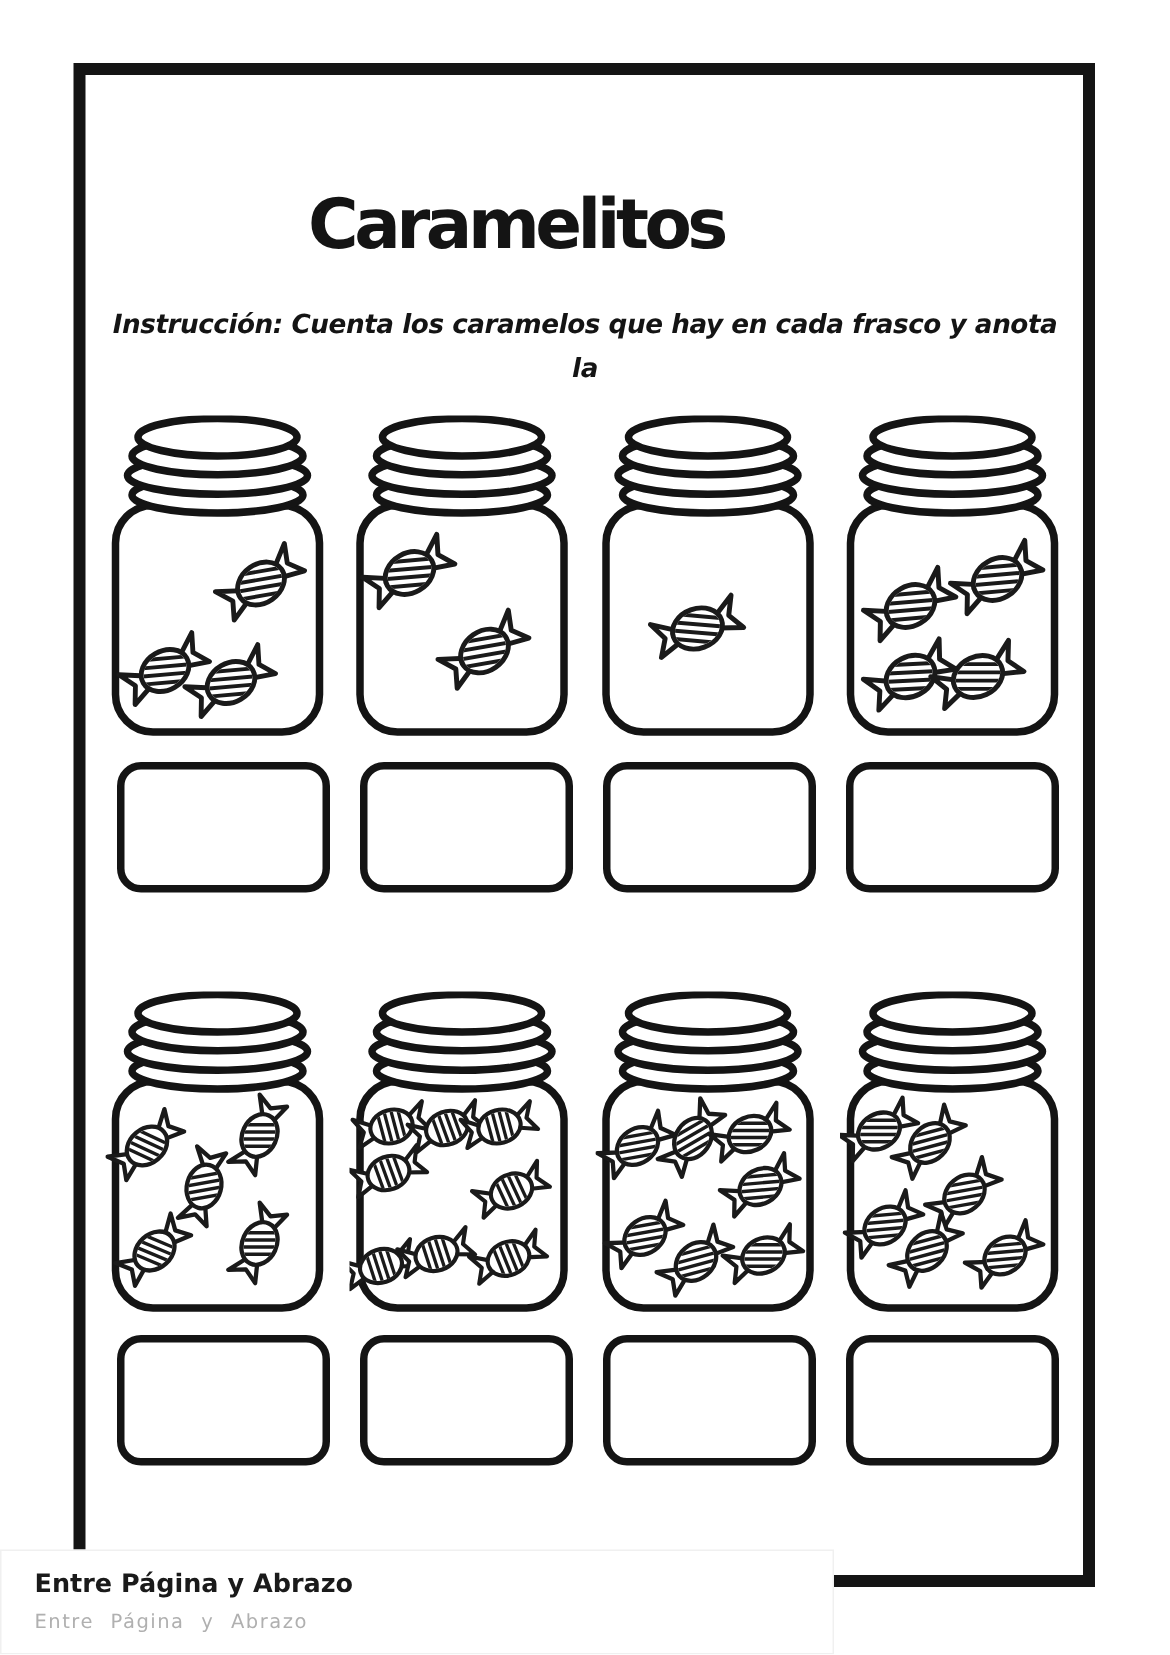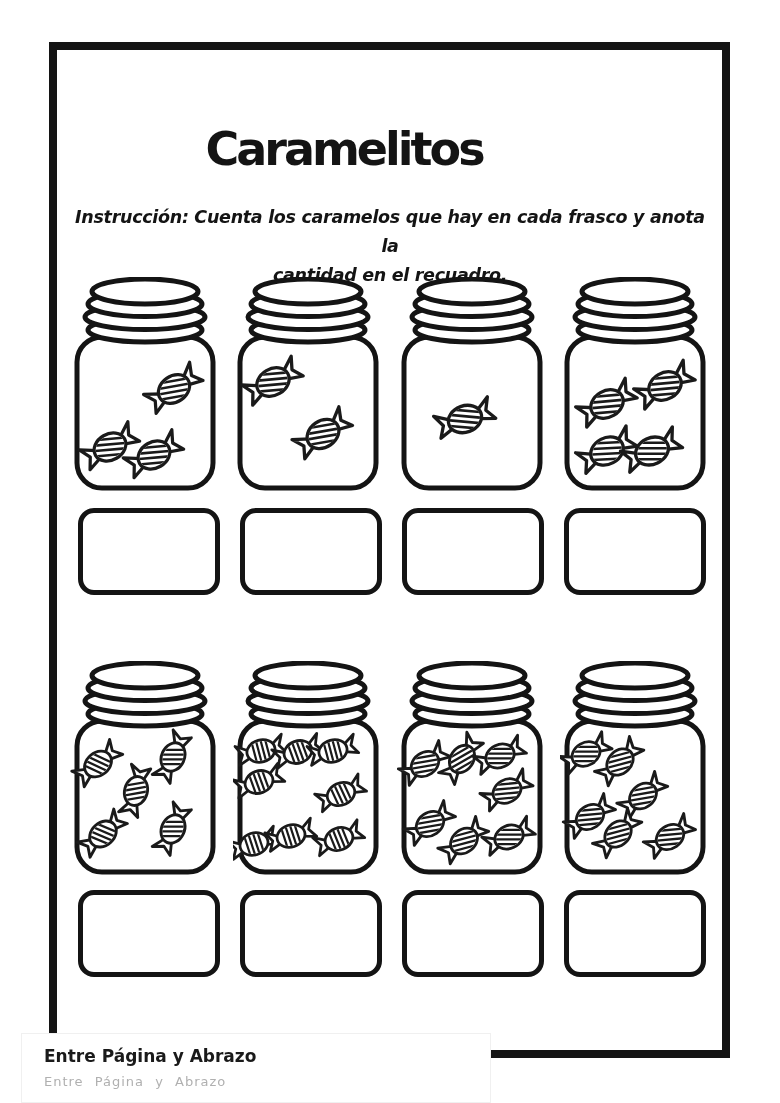--- a/index.html
+++ b/index.html
@@ -30,42 +30,41 @@
   .stripes line{ stroke:#1a1a1a; stroke-width:2.4; }
   .box-row{ position:absolute; left:78px; width:628px; height:87px;
     display:flex; justify-content:space-between; }
   .box-row.r1{ top:508px; } .box-row.r2{ top:890px; }
   .answer-box{
     width:142px; height:87px; box-sizing:border-box;
     border:5px solid #141414; border-radius:16px; background:#ffffff;
     font-size:34px; font-weight:bold; text-align:center; line-height:77px;
   }
   .watermark{
-    position:absolute; left:0; top:1033px; width:470px; height:70px;
-    background:#ffffff; z-index:5; border:1px solid #f0f0f0; box-sizing:border-box;margin-left:21px;
+    position:absolute; left:0; top:1033px; width:556px; height:70px;
+    background:#ffffff; z-index:5; border:1px solid #f0f0f0; box-sizing:border-box;
   }
   .watermark .wm-title{
     position:absolute; left:22px; top:12px; font-size:17px; font-weight:bold; color:#1a1a1a;
   }
   .watermark .wm-sub{
     position:absolute; left:22px; top:40px; font-size:13px; color:#b0b0b0;
     letter-spacing:1px; word-spacing:6px;
   }
 </style>
 </head>
 <body>
 
 <div class="page">
   <div class="frame"></div>
 
   <div class="title">Caramelitos</div>
 
   <div class="instruction">
     <span style="display:block">Instrucción: Cuenta los caramelos que hay en cada frasco y anota la</span>
-    <span style="display:block">cantidad en el recuadro.</span>
   </div>
 
   <div class="jar-row r1" id="jar-row-1">
       <div class="jar-slot">
         <svg class="jar" viewBox="0 0 150 215">
           <rect class="jar-ink" x="7" y="60" width="136" height="151" rx="25"></rect>
           <ellipse class="jar-ink" cx="75" cy="53" rx="57" ry="12"></ellipse>
           <ellipse class="jar-ink" cx="75" cy="40" rx="60" ry="12.5"></ellipse>
           <ellipse class="jar-ink" cx="75" cy="27" rx="57" ry="12.5"></ellipse>
           <ellipse class="jar-ink" cx="75" cy="14.5" rx="53" ry="12.5"></ellipse>

